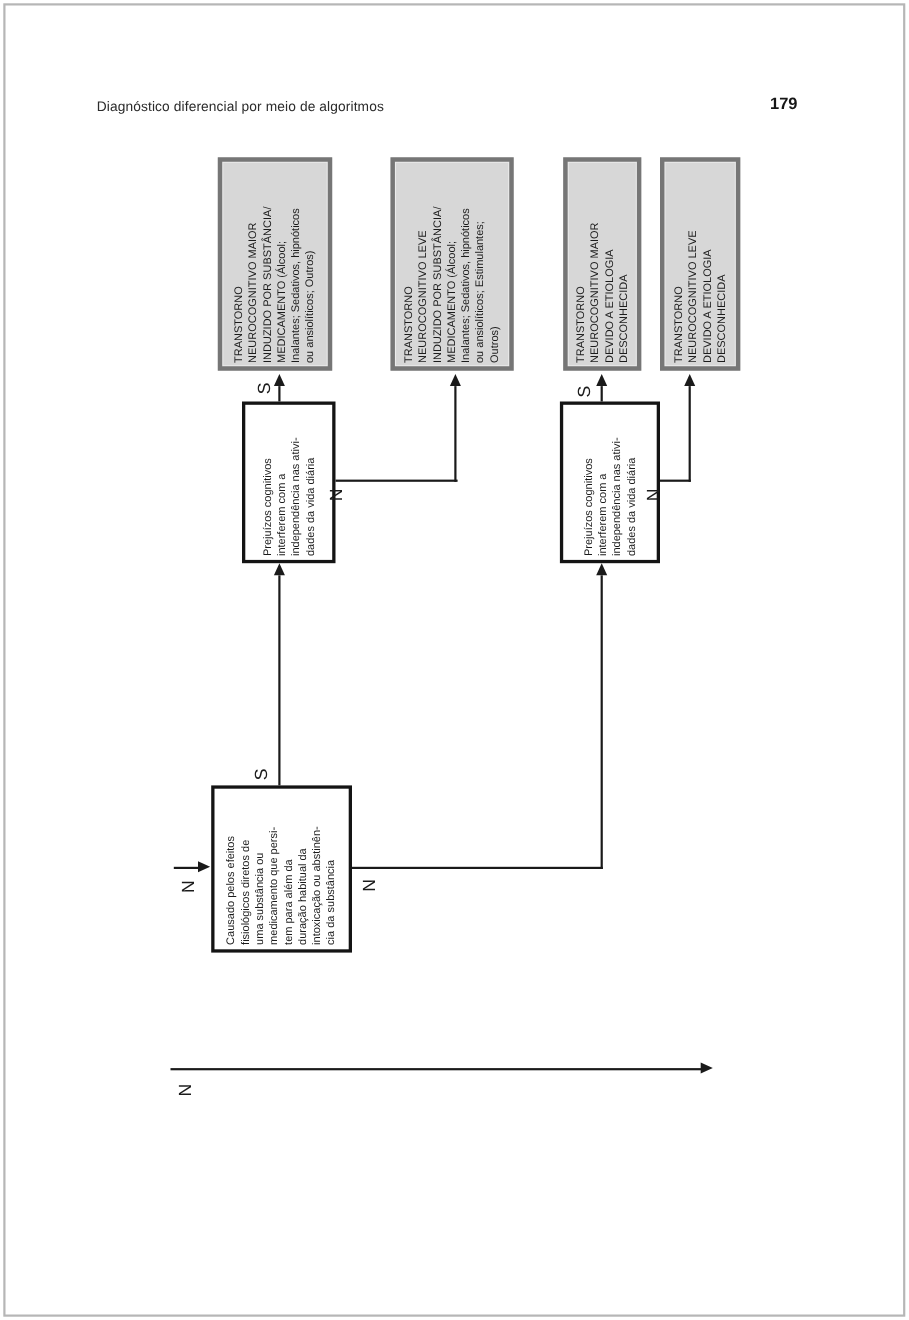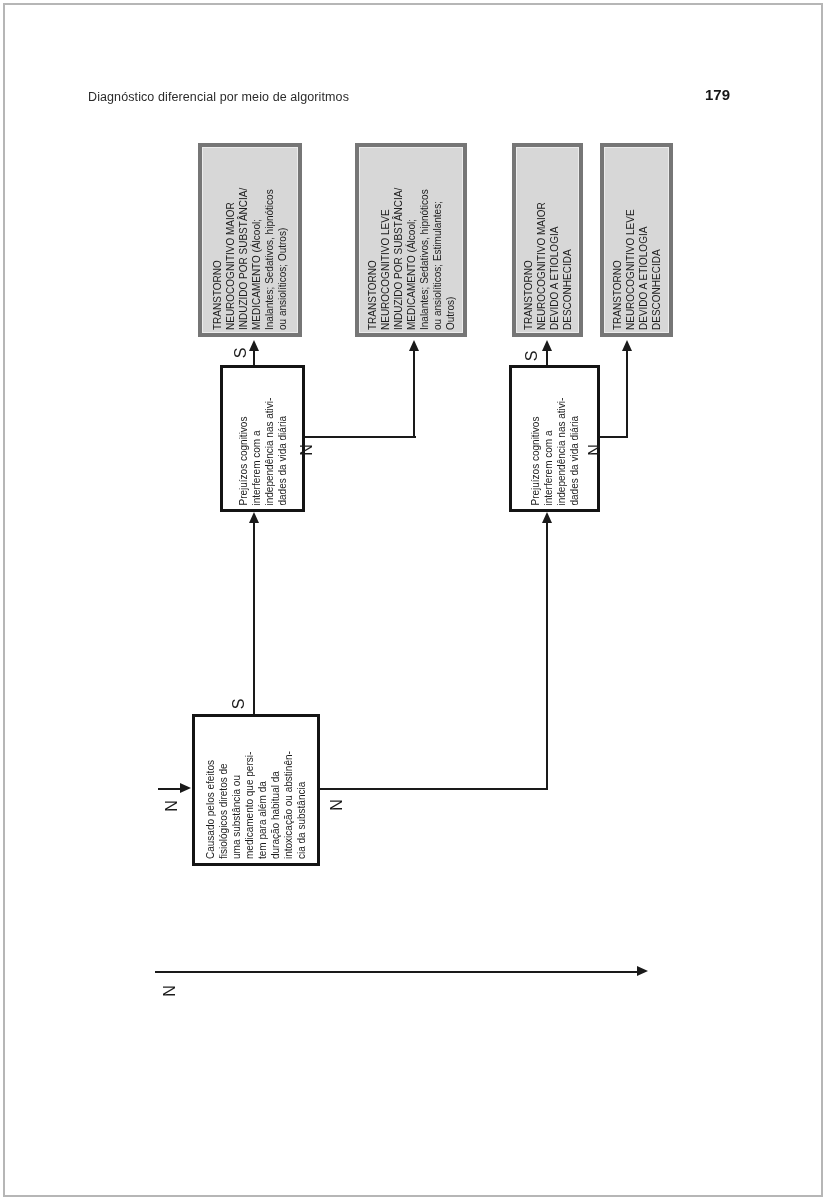--- a/index.html
+++ b/index.html
@@ -8,21 +8,21 @@
     font-family:"Liberation Sans",sans-serif;
   }
   .page-frame{
     position:absolute;left:3px;top:3px;right:3px;bottom:3px;
     border:2px solid #b6b6b6;pointer-events:none;
   }
   .running-title{
     position:absolute;left:88px;top:90px;font-size:12.5px;color:#2b2b2b;letter-spacing:.1px;
   }
   .page-number{
-    position:absolute;left:700px;top:86px;width:30px;text-align:right;
+    position:absolute;left:700px;top:86px;width:30px;
     font-size:15px;font-weight:bold;color:#161616;
   }
   .tbox{
     position:absolute;background:var(--terminal-fill,#d7d7d7);
     border:4px solid var(--terminal-border,#767676);
     box-shadow:inset 0 0 0 1px #ececec;box-sizing:border-box;
   }
   .wbox{
     position:absolute;background:#ffffff;border:3px solid #141414;box-sizing:border-box;
   }

